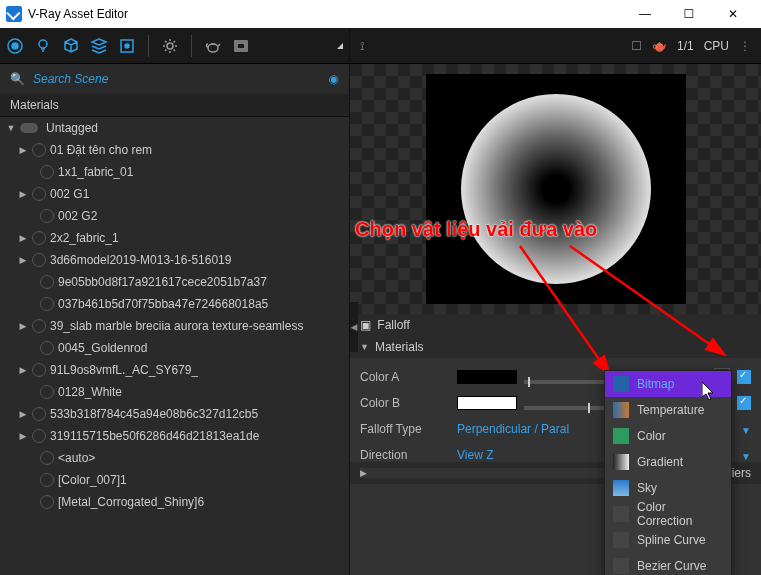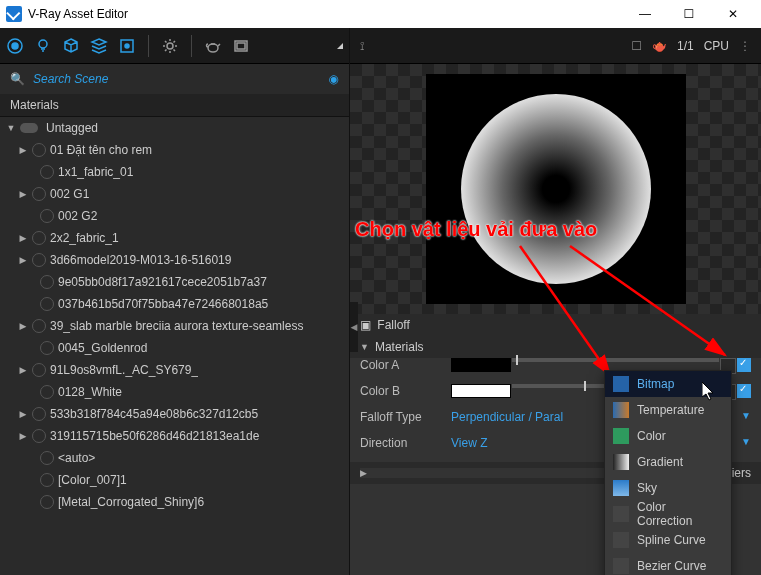--- a/index.html
+++ b/index.html
@@ -35,33 +35,33 @@
 .right-top .spacer { flex: 1; }
 .right-top .txt { color: #ccc; font-size: 12px; }
 .preview { height: 250px; background: repeating-conic-gradient(#2f2f2f 0% 25%, #232323 0% 50%) 0 0 / 24px 24px; display: flex; align-items: center; justify-content: center; position: relative; }
 .preview .frame { width: 260px; height: 230px; background: #000; display: flex; align-items: center; justify-content: center; }
 .preview .sphere { width: 190px; height: 190px; border-radius: 50%; background: radial-gradient(circle at 50% 50%, #000 0%, #000 10%, #666 40%, #ddd 70%, #fff 100%); }
 .section { background: #333; }
 .sec-head { background: #2a2a2a; padding: 4px 10px; display: flex; align-items: center; gap: 6px; font-size: 12px; }
 .sec-head .tri { font-size: 9px; color: #aaa; }
 .sec-head .tri.right::before { content: "▶"; }
 .sec-head .tri.down::before { content: "▼"; }
-.param-row { display: flex; align-items: flex-start; height: 26px; padding: 0 10px; gap: 1px; }
+.param-row { display: flex; align-items: flex-end; height: 26px; padding: 0 10px; gap: 7px; }
 .param-row .plabel { width: 90px; color: #bbb; font-size: 12px; }
 .param-row .colorbox { width: 60px; height: 14px; border: 1px solid #000; }
 .param-row .slider { flex: 1; height: 4px; background: #555; position: relative; }
 .param-row .slider .knob { position: absolute; top: -3px; width: 2px; height: 10px; background: #ccc; }
 .param-row .texslot { width: 16px; height: 16px; border: 1px solid #555; background: #2a2a2a; }
 .param-row .check { width: 14px; height: 14px; background: #39a0e8; position: relative; }
 .param-row .check::after { content: "✓"; color: #fff; font-size: 10px; position: absolute; top: -1px; left: 2px; }
 .param-row .val { color: #39a0e8; font-size: 12px; }
 .param-row .dd { color: #39a0e8; margin-left: auto; font-size: 10px; }
 .dropdown { position: absolute; left: 604px; top: 370px; width: 128px; background: #3a3a3a; border: 1px solid #222; box-shadow: 0 4px 12px rgba(0,0,0,0.5); z-index: 50; }
 .dropdown .ditem { display: flex; align-items: center; height: 26px; padding: 0 8px; gap: 8px; cursor: default; }
-.dropdown .ditem.hl { background: #0f172a; }
+.dropdown .ditem.hl { background: #6d28d9; }
 .dropdown .ditem .dico { width: 16px; height: 16px; flex-shrink: 0; }
 .dropdown .ditem .dlbl { color: #ccc; font-size: 12px; }
 .dropdown .ditem.hl .dlbl { color: #5bb0f0; }
 .cursor { position: absolute; left: 702px; top: 382px; z-index: 60; pointer-events: none; }
 .annotation { position: absolute; left: 355px; top: 218px; color: #ff0000; font-size: 20px; font-weight: bold; z-index: 40; text-shadow: 0 0 2px #fff, 0 0 2px #fff; pointer-events: none; }
 .arrow-svg { position: absolute; z-index: 39; pointer-events: none; }
 .collapse-handle { position: absolute; left: 0; top: 50%; width: 8px; height: 50px; background: #1a1a1a; display:flex; align-items:center; justify-content:center; color:#888; font-size:9px; z-index:5;}
 </style>
 </head>
 <body>

